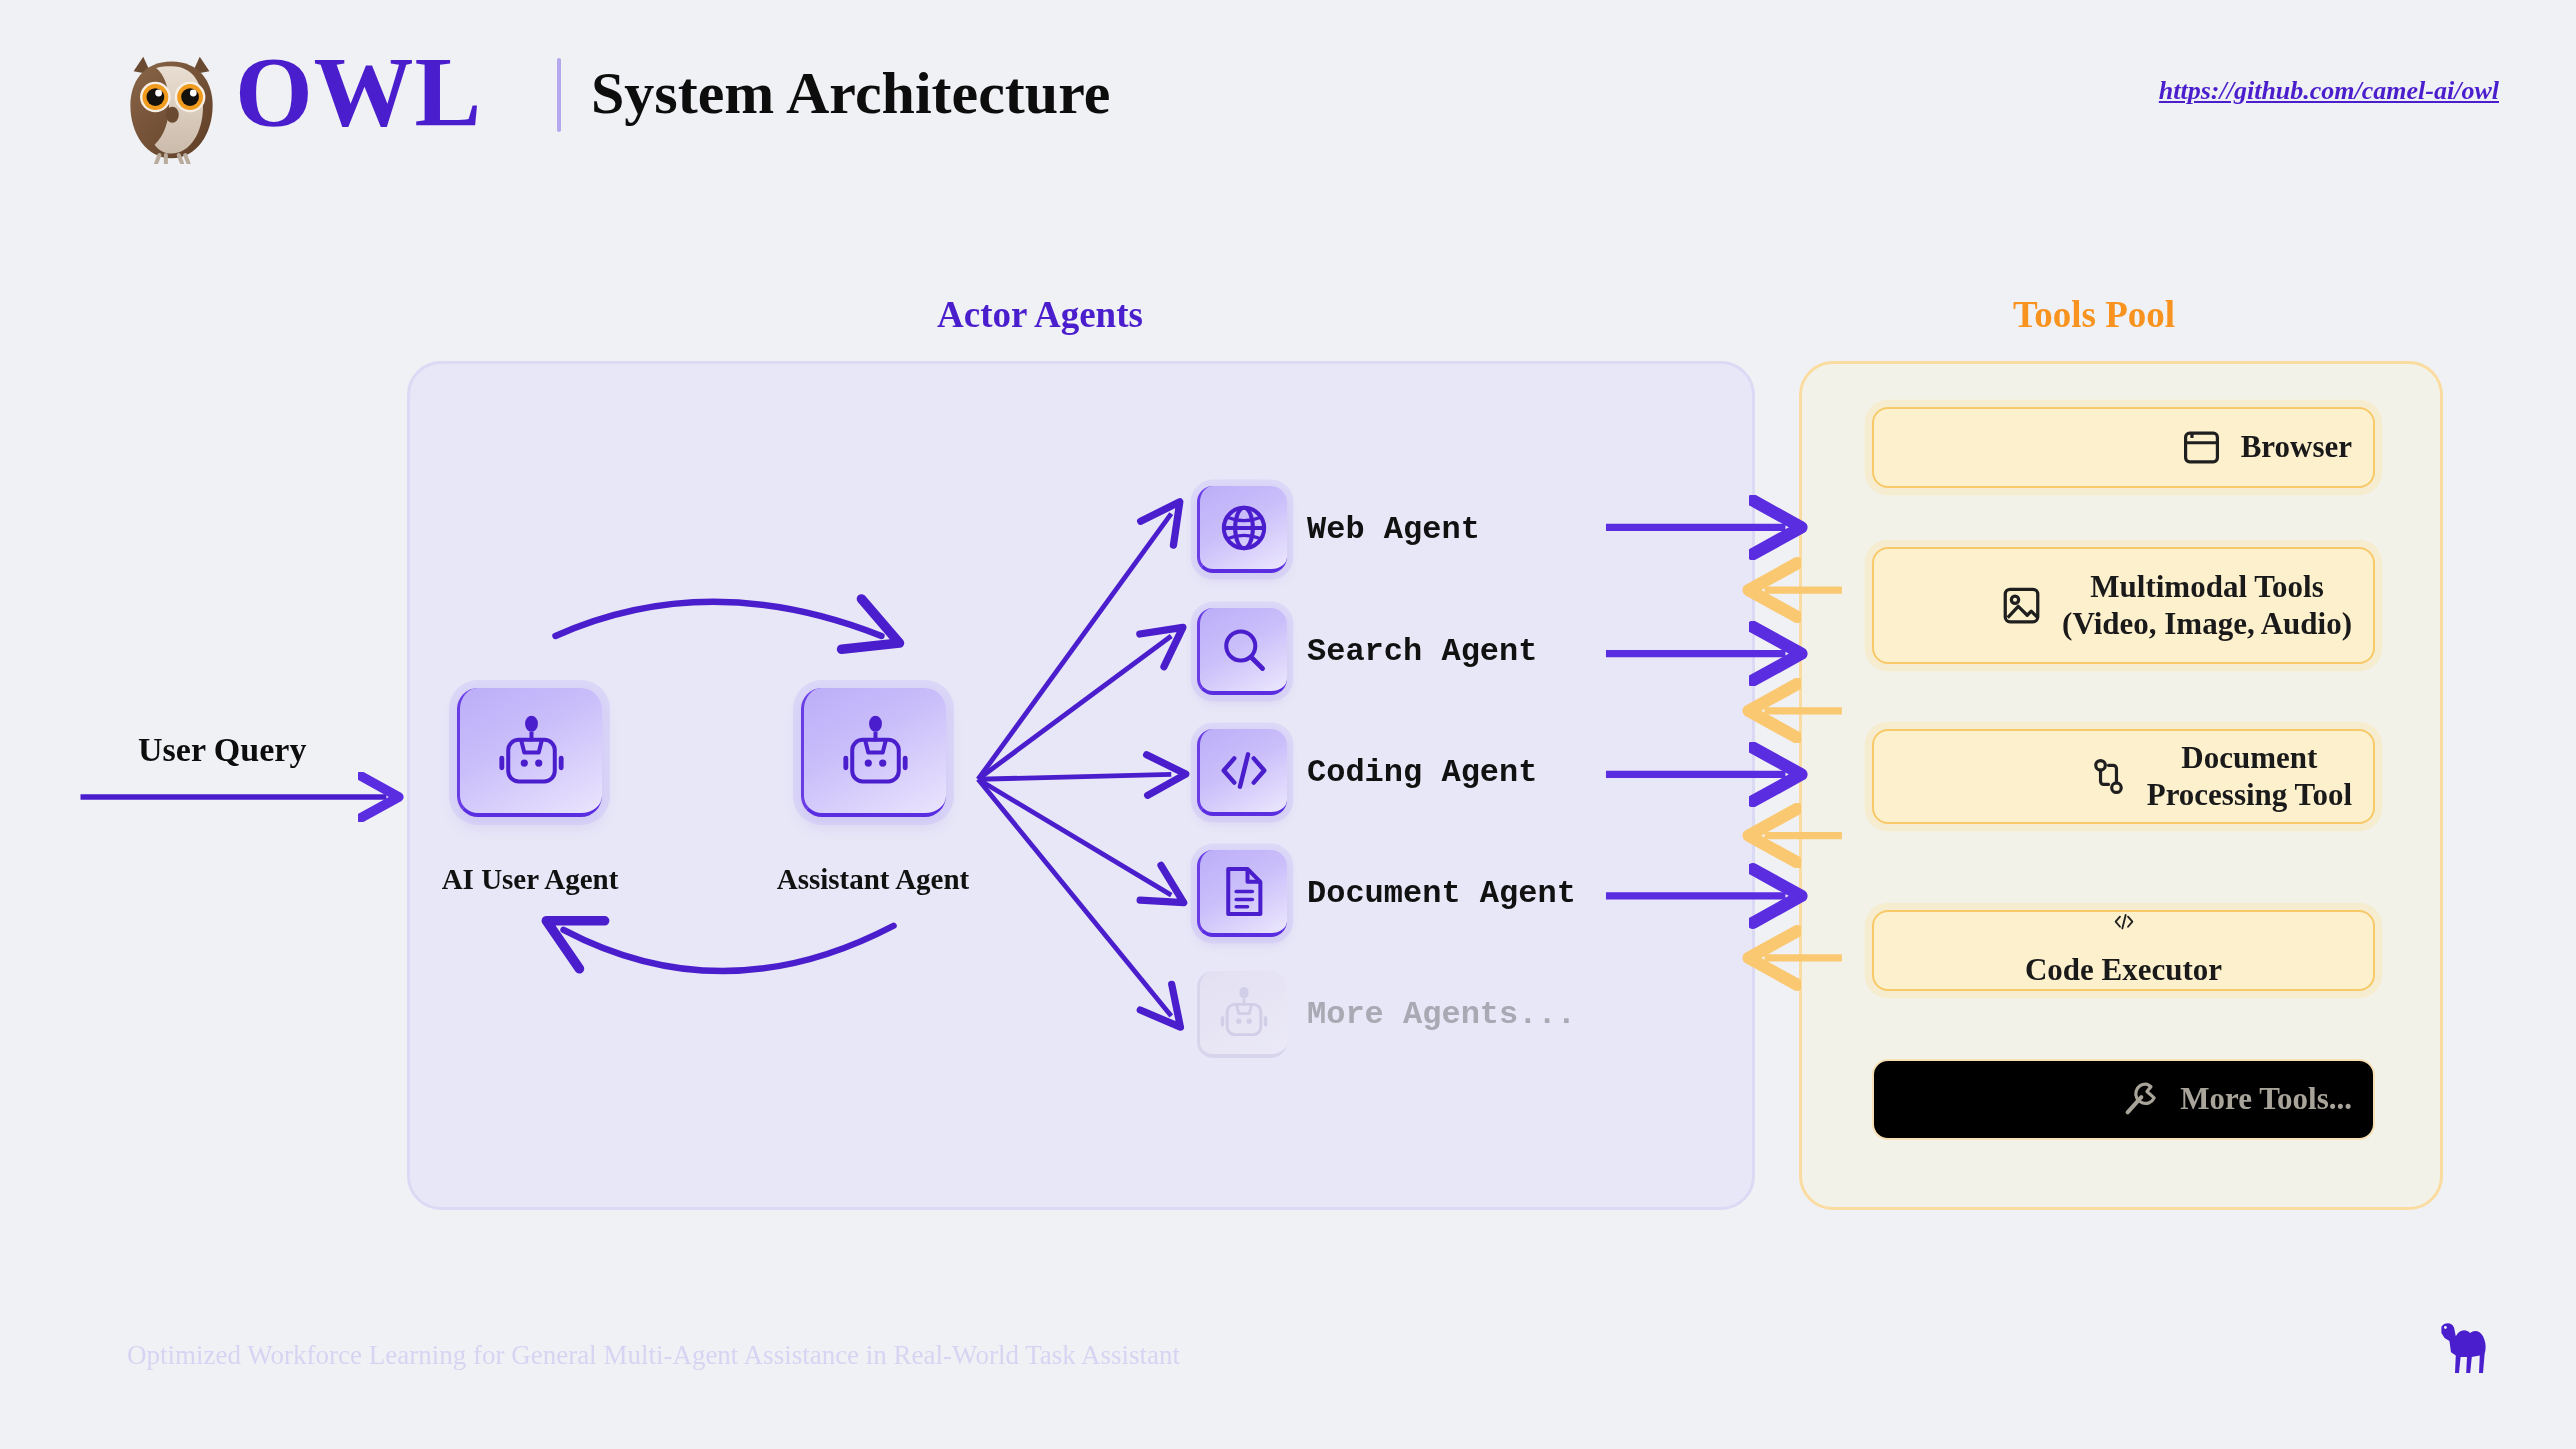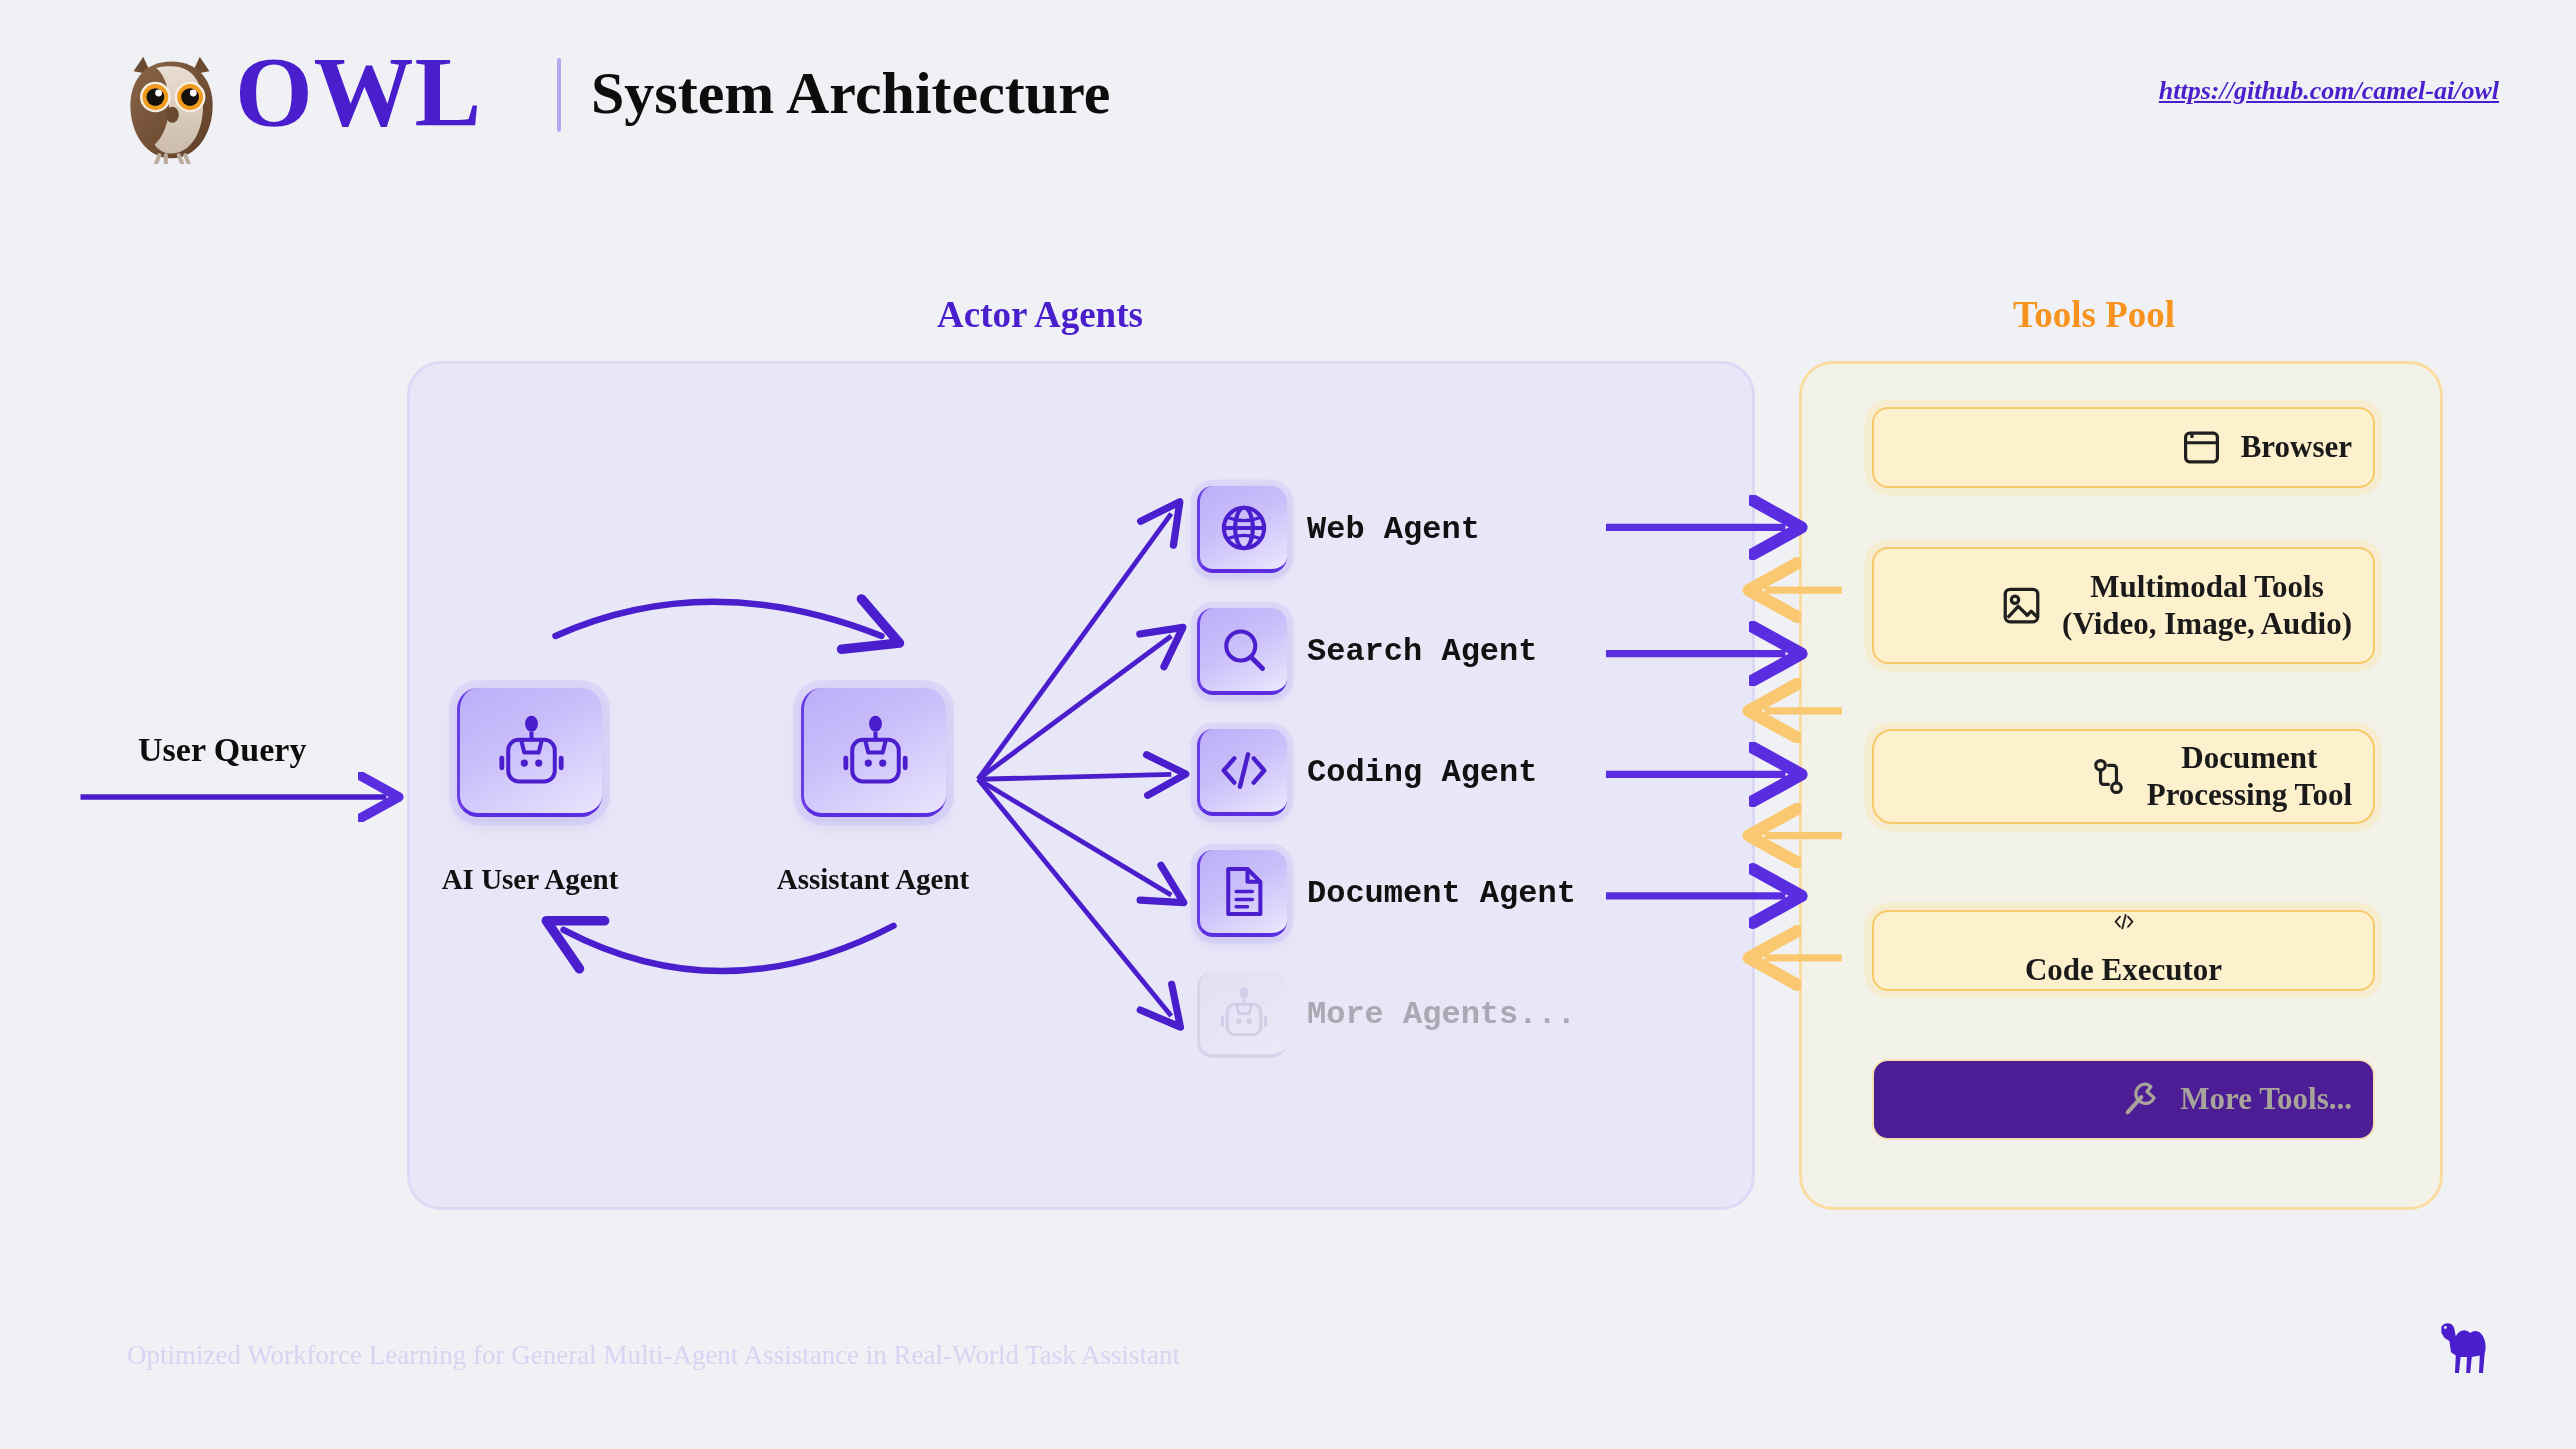--- a/index.html
+++ b/index.html
@@ -118,21 +118,21 @@
     box-shadow:0 0 0 7.2px rgba(250,228,168,.40);
     display:flex; align-items:center; justify-content:flex-end;
     gap:21px; padding:0 21px;
   }
   .tool-label {
     font-size:31px; font-weight:700; color:#1a1a1a;
     line-height:1.18; text-align:center;
     font-family:"Liberation Serif", serif;
   }
   .tool-card.muted {
-    background:#4c1d95; border:2.4px solid #f6e0b4; box-shadow:none;
+    background:#000000; border:2.4px solid #f6e0b4; box-shadow:none;
   }
   .tool-card.muted .tool-label { color:#a8a49a; }
 
   
   #footer-tagline {
     position:absolute; left:127px; top:1340px;
     font-size:27px; color:#d6d4f2;
     font-family:"Liberation Serif", serif; white-space:nowrap;
   }
   #camel-logo {
@@ -298,21 +298,21 @@
 
 <div class="tool-card" style="top:547px; height:117px;">
   <svg width="39" height="39" viewBox="0 0 48 48">
     <rect x="4" y="4" width="40" height="40" rx="6" fill="none" stroke="#1f1f1f" stroke-width="4"></rect>
     <circle cx="16" cy="17" r="4.5" fill="none" stroke="#1f1f1f" stroke-width="4"></circle>
     <path d="M7 39 L20 25 L31 36 L36 31 L44 39" fill="none" stroke="#1f1f1f" stroke-width="4" stroke-linejoin="round"></path>
   </svg>
   <div class="tool-label multiline">Multimodal Tools<br>(Video, Image, Audio)</div>
 </div>
 
-<div class="tool-card" style="top:729px; height:95px;border-radius:20px;">
+<div class="tool-card" style="top:729px; height:95px;">
   <svg width="35" height="39" viewBox="0 0 44 48">
     <circle cx="12" cy="10" r="6" fill="none" stroke="#1f1f1f" stroke-width="4"></circle>
     <circle cx="32" cy="38" r="6" fill="none" stroke="#1f1f1f" stroke-width="4"></circle>
     <path d="M12 16 V30 A4 4 0 0 0 16 34 H22" fill="none" stroke="#1f1f1f" stroke-width="4" stroke-linecap="round"></path>
     <path d="M32 32 V14 A4 4 0 0 0 28 10 H22" fill="none" stroke="#1f1f1f" stroke-width="4" stroke-linecap="round"></path>
   </svg>
   <div class="tool-label multiline">Document<br>Processing Tool</div>
 </div>
 
 <div class="tool-card" style="top:910px; height:81px;flex-direction:column;">

